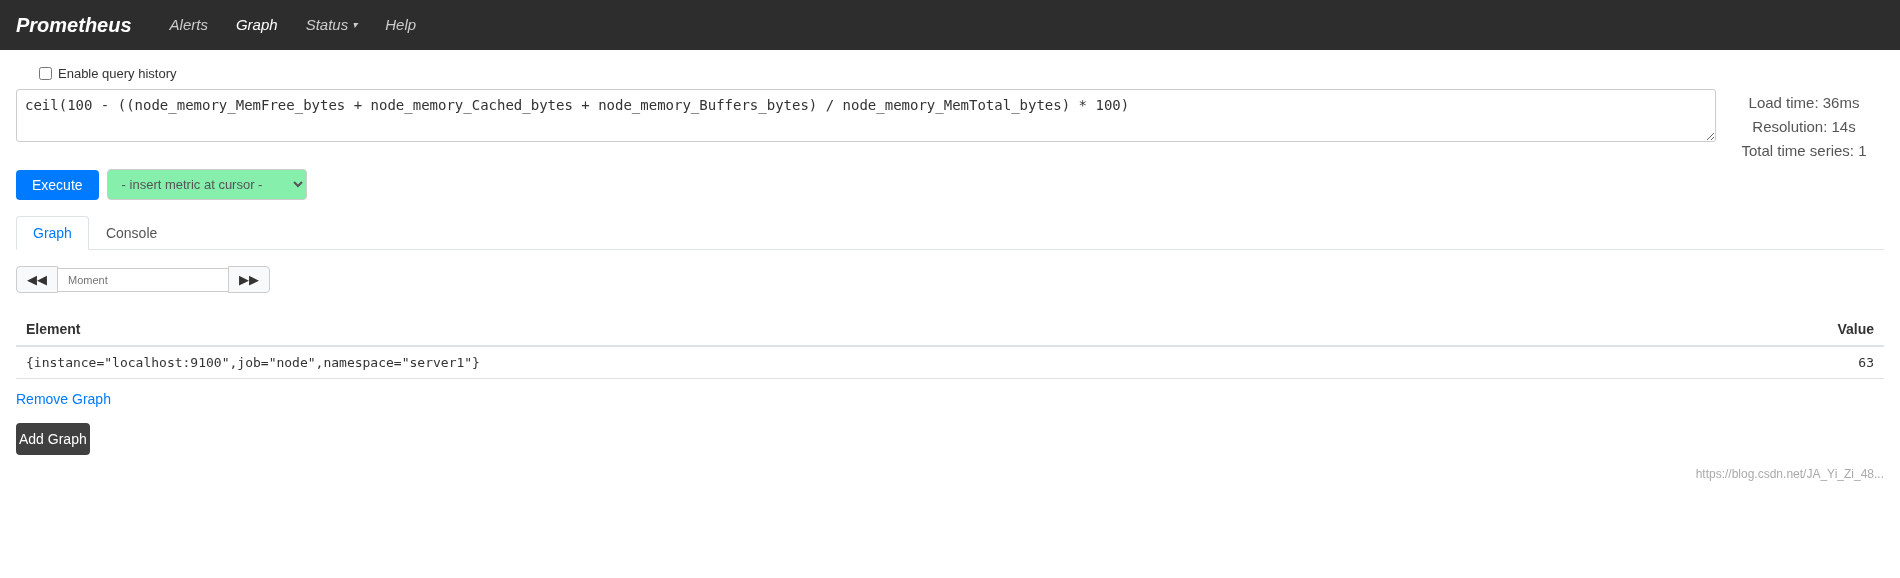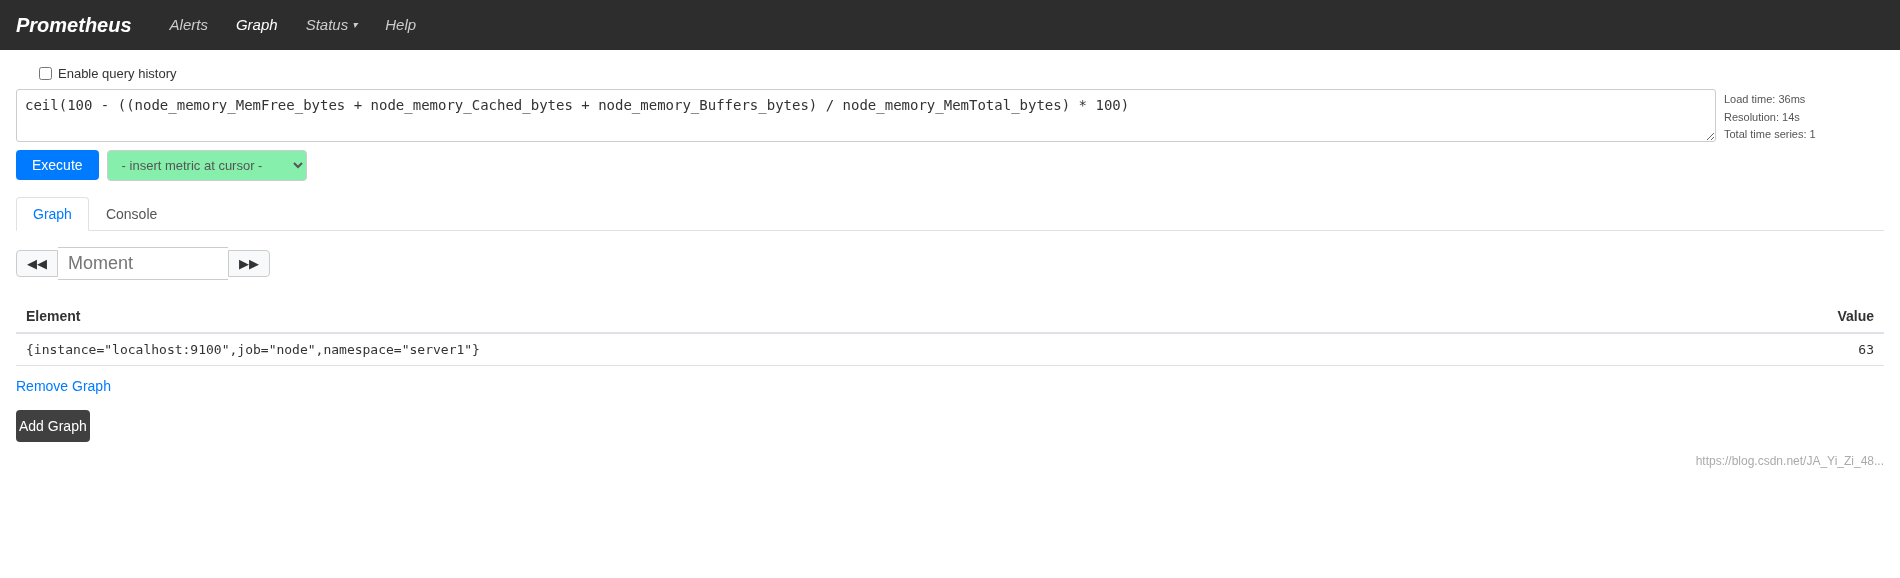--- a/index.html
+++ b/index.html
@@ -80,22 +80,22 @@
       padding: 6px 8px;
       font-size: 14px;
       font-family: monospace;
       resize: vertical;
       min-height: 50px;
       line-height: 1.4;
       color: #333;
     }
     .query-meta {
       min-width: 160px;
-      text-align: left;
-      font-size: 11px;
+      text-align: center;
+      font-size: 15px;
       color: #555;
       line-height: 1.6;
       padding-top: 2px;
     }
 
     
     .execute-row {
       display: flex;
       align-items: center;
       gap: 8px;
@@ -161,21 +161,21 @@
       cursor: pointer;
       font-size: 13px;
       color: #333;
     }
     .btn-nav:first-child { border-radius: 4px 0 0 4px; }
     .moment-input {
       border: 1px solid #ccc;
       border-left: none;
       border-right: none;
       padding: 5px 10px;
-      font-size: 18px;
+      font-size: 11px;
       width: 170px;
       color: #0f766e;
     }
     .btn-nav-right {
       border: 1px solid #ccc;
       background: #f8f9fa;
       padding: 5px 10px;
       cursor: pointer;
       font-size: 13px;
       color: #333;

